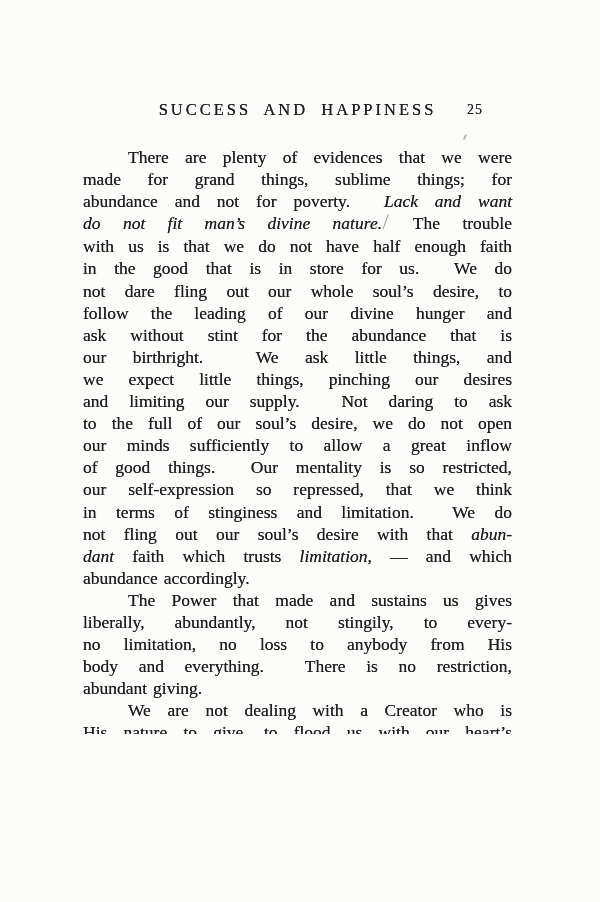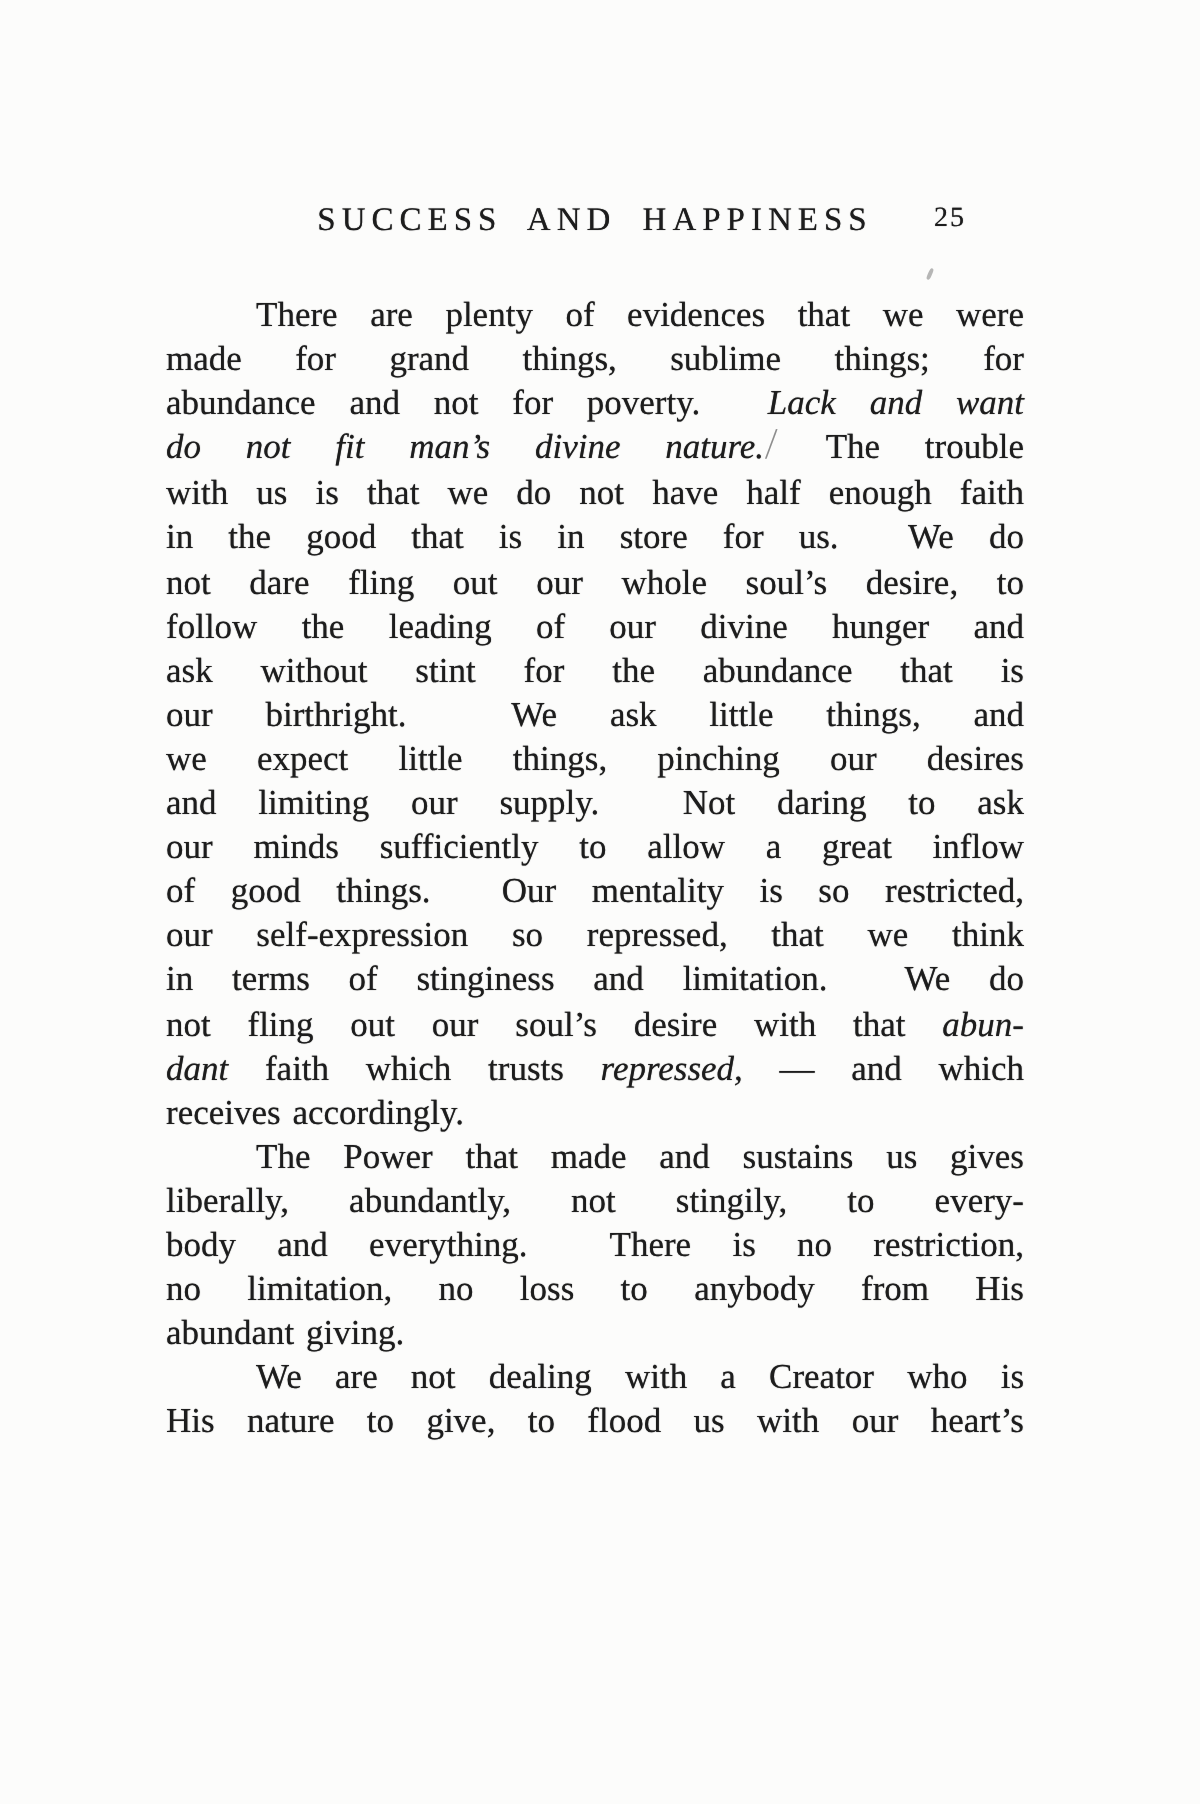--- a/index.html
+++ b/index.html
@@ -91,31 +91,32 @@
       <div class="line"><span>abundance and not for poverty.&nbsp; </span><span class="it">Lack and want</span></div>
       <div class="line"><span class="it">do not fit man’s divine nature.</span><span class="pencil">/</span><span> The trouble</span></div>
       <div class="line"><span>with us is that we do not have half enough faith</span></div>
       <div class="line"><span>in the good that is in store for us.&nbsp; We do</span></div>
       <div class="line"><span>not dare fling out our whole soul’s desire, to</span></div>
       <div class="line"><span>follow the leading of our divine hunger and</span></div>
       <div class="line"><span>ask without stint for the abundance that is</span></div>
       <div class="line"><span>our birthright.&nbsp; We ask little things, and</span></div>
       <div class="line"><span>we expect little things, pinching our desires</span></div>
       <div class="line"><span>and limiting our supply.&nbsp; Not daring to ask</span></div>
+      <div class="line"><span>to the full of our soul’s desire, we do not open</span></div>
       <div class="line"><span>our minds sufficiently to allow a great inflow</span></div>
       <div class="line"><span>of good things.&nbsp; Our mentality is so restricted,</span></div>
       <div class="line"><span>our self-expression so repressed, that we think</span></div>
       <div class="line"><span>in terms of stinginess and limitation.&nbsp; We do</span></div>
       <div class="line"><span>not fling out our soul’s desire with that </span><span class="it">abun-</span></div>
-      <div class="line"><span class="it">dant</span><span> faith which trusts </span><span class="it">repressed,</span><span> — and which</span></div>
-      <div class="line no-just"><span>receives accordingly.</span></div>
+      <div class="line"><span class="it">dant</span><span> faith which trusts </span><span class="it">limitation,</span><span> — and which</span></div>
+      <div class="line no-just"><span>abundance accordingly.</span></div>
       <div class="line indent"><span>The Power that made and sustains us gives</span></div>
       <div class="line"><span>liberally, abundantly, not stingily, to every-</span></div>
+      <div class="line"><span>no limitation, no loss to anybody from His</span></div>
       <div class="line"><span>body and everything.&nbsp; There is no restriction,</span></div>
-      <div class="line"><span>no limitation, no loss to anybody from His</span></div>
       <div class="line no-just"><span>abundant giving.</span></div>
       <div class="line indent"><span>We are not dealing with a Creator who is</span></div>
       <div class="line"><span>His nature to give, to flood us with our heart’s</span></div>
     </div>
 
   <div class="speck speck-top"></div>
   <div class="speck speck-bottom"></div>
 
 </div>
 

